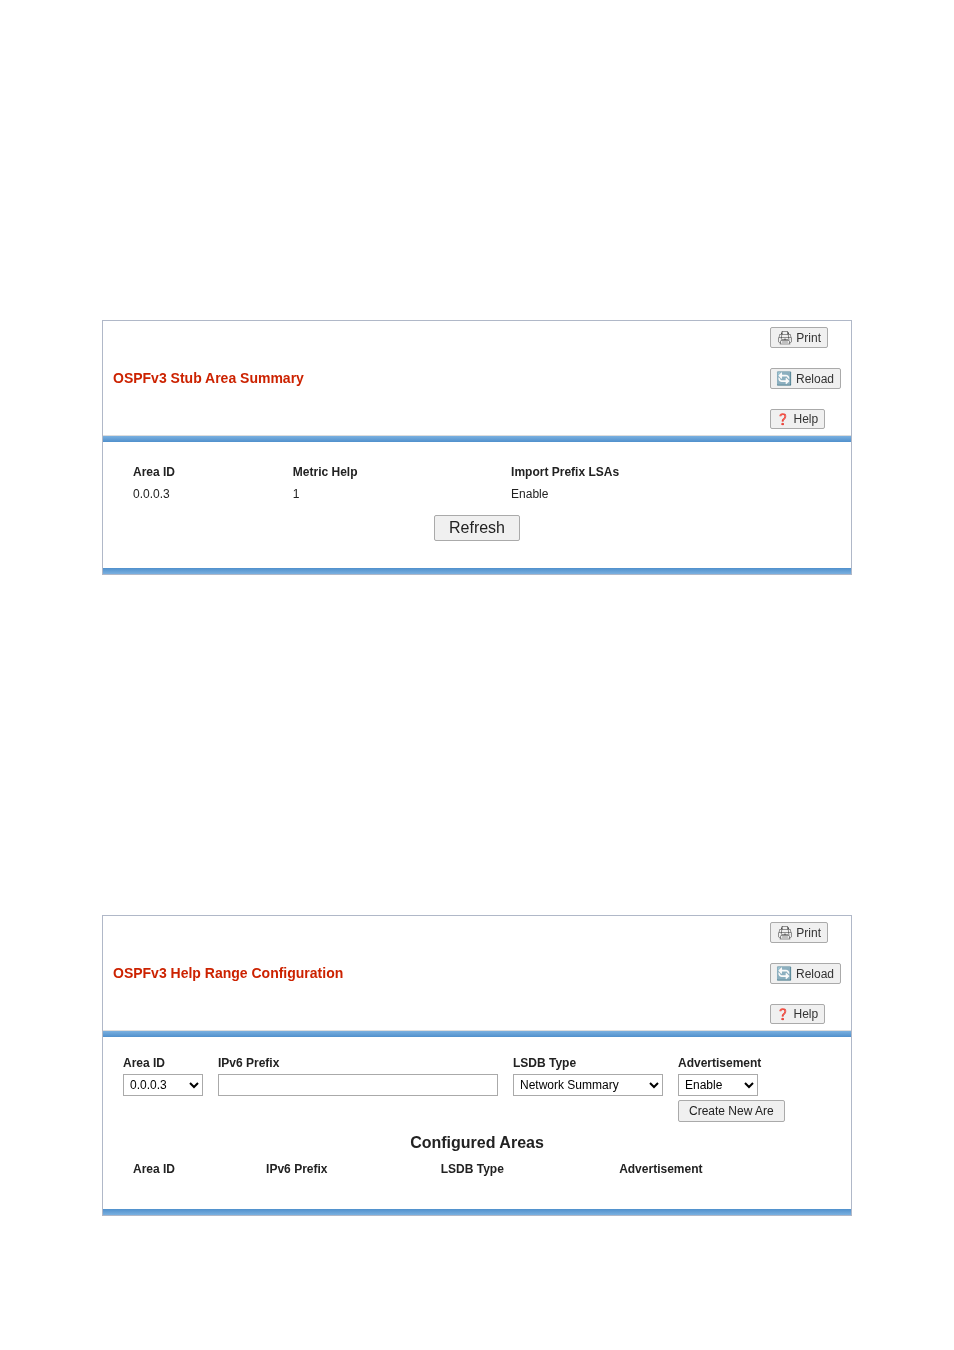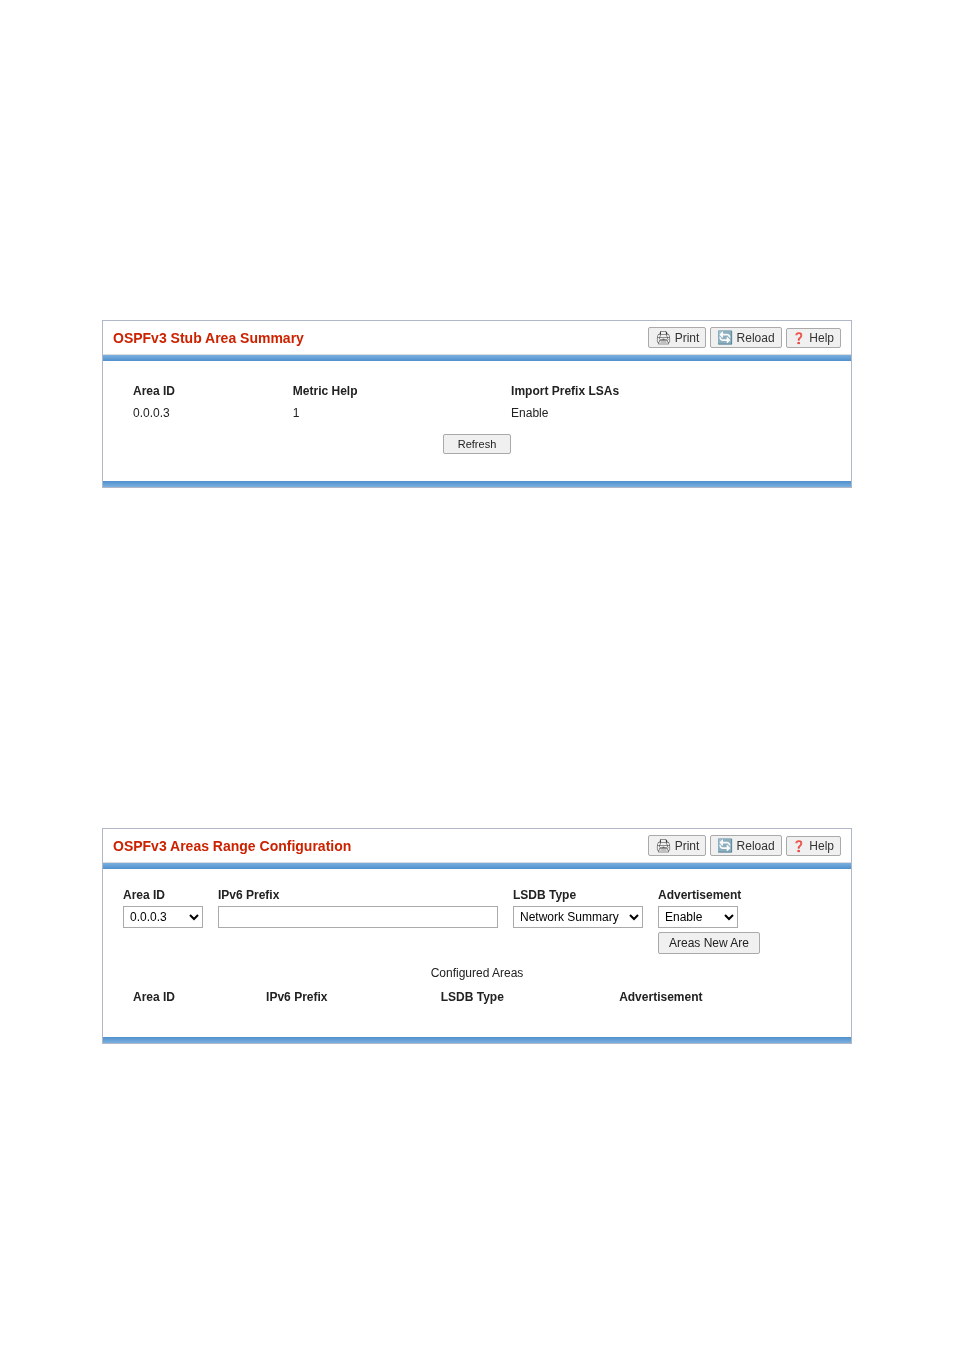--- a/index.html
+++ b/index.html
@@ -35,22 +35,23 @@
     }
 
     .panel-title {
       color: #cc2200;
       font-size: 14px;
       font-weight: bold;
     }
 
     .panel-actions {
       display: flex;
-      align-items: flex-end;
-      gap: 4px;
+      align-items: flex-start;
+      gap: 20px;
+      flex-direction: column;
     }
 
     .panel-action-btn {
       display: flex;
       align-items: center;
       gap: 3px;
       font-size: 12px;
       color: #333;
       cursor: pointer;
       border: 1px solid #aaa;
@@ -100,21 +101,21 @@
       text-align: left;
       font-size: 12px;
       padding: 4px 10px;
       color: #222;
     }
 
     .refresh-btn {
       display: block;
       margin: 8px auto;
       padding: 3px 14px;
-      font-size: 11px;
+      font-size: 16px;
       background: #f0f0f0;
       border: 1px solid #aaa;
       border-radius: 2px;
       cursor: pointer;
       color: #222;
     }
 
     
     .form-row {
       display: flex;
@@ -149,22 +150,22 @@
       height: 22px;
       background: #fff;
     }
 
     .ipv6-input {
       width: 280px;
     }
 
     .configured-areas-label {
       text-align: center;
-      font-weight: normal;
-      font-size: 12px;
+      font-weight: bold;
+      font-size: 16px;
       color: #222;
       margin-bottom: 6px;
     }
 
     .create-btn {
       padding: 3px 10px;
       font-size: 12px;
       background: #f0f0f0;
       border: 1px solid #aaa;
       border-radius: 2px;
@@ -233,21 +234,21 @@
     </div>
 
     <div class="blue-bar-bottom"></div>
   </div>
 
   <div class="section-mid-spacer"></div>
 
   <div class="panel">
 
     <div class="panel-header">
-      <span class="panel-title">OSPFv3 Areas Range Configuration</span>
+      <span class="panel-title">OSPFv3 Help Range Configuration</span>
       <div class="panel-actions">
         <button class="panel-action-btn">
           <span class="icon-print"></span>
           <span>Print</span>
         </button>
         <button class="panel-action-btn">
           <span class="icon-reload"></span>
           <span>Reload</span>
         </button>
         <button class="panel-action-btn">
@@ -267,34 +268,34 @@
           <select class="form-select" style="width:80px;">
             <option value="0.0.0.3">0.0.0.3</option>
           </select>
         </div>
         <div class="form-group">
           <label class="form-label">IPv6 Prefix</label>
           <input type="text" class="form-input ipv6-input" value="" style="">
         </div>
         <div class="form-group">
           <label class="form-label">LSDB Type</label>
-          <select class="form-select" style="width:130px;">
+          <select class="form-select" style="width:150px;">
             <option value="Network Summary">Network Summary</option>
             <option value="External">External</option>
             <option value="NSSA External">NSSA External</option>
           </select>
         </div>
         <div class="form-group">
           <label class="form-label">Advertisement</label>
           <div style="display:flex; flex-direction:column; gap:4px;">
             <select class="form-select" style="width:80px;">
               <option value="Enable">Enable</option>
               <option value="Disable">Disable</option>
             </select>
-            <button class="create-btn">Areas New Are</button>
+            <button class="create-btn">Create New Are</button>
           </div>
         </div>
       </div>
 
       <div>
         <div class="configured-areas-label">Configured Areas</div>
         <table class="data-table">
           <thead>
             <tr>
               <th>Area ID</th>

